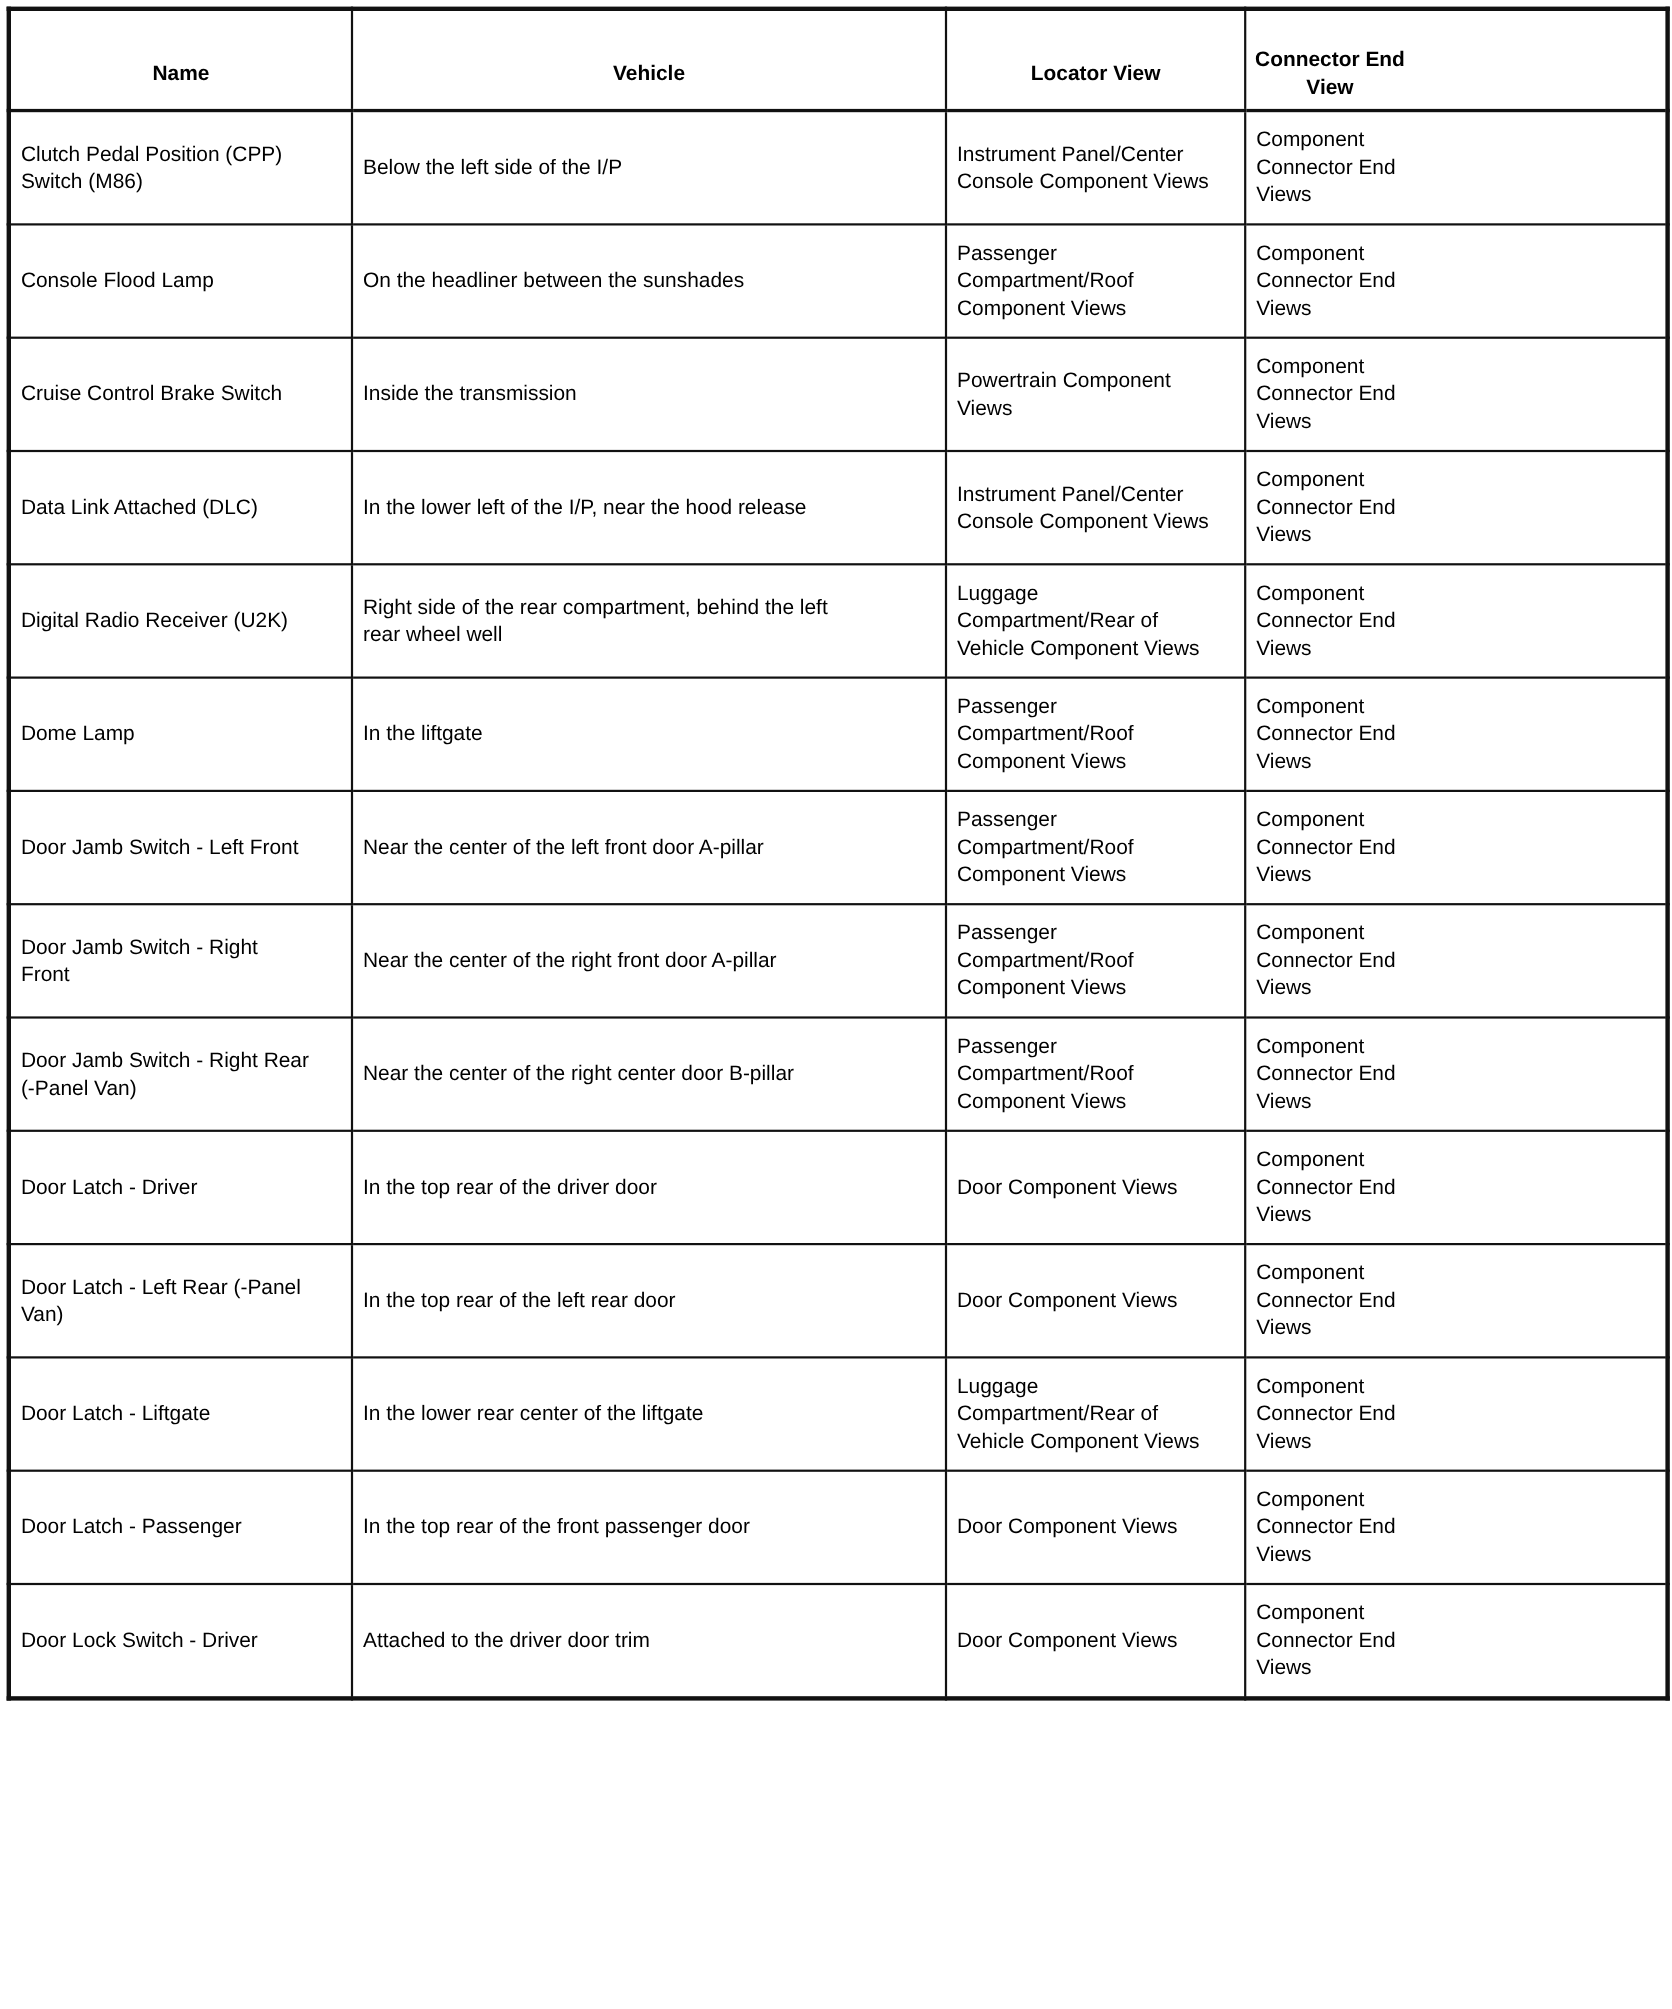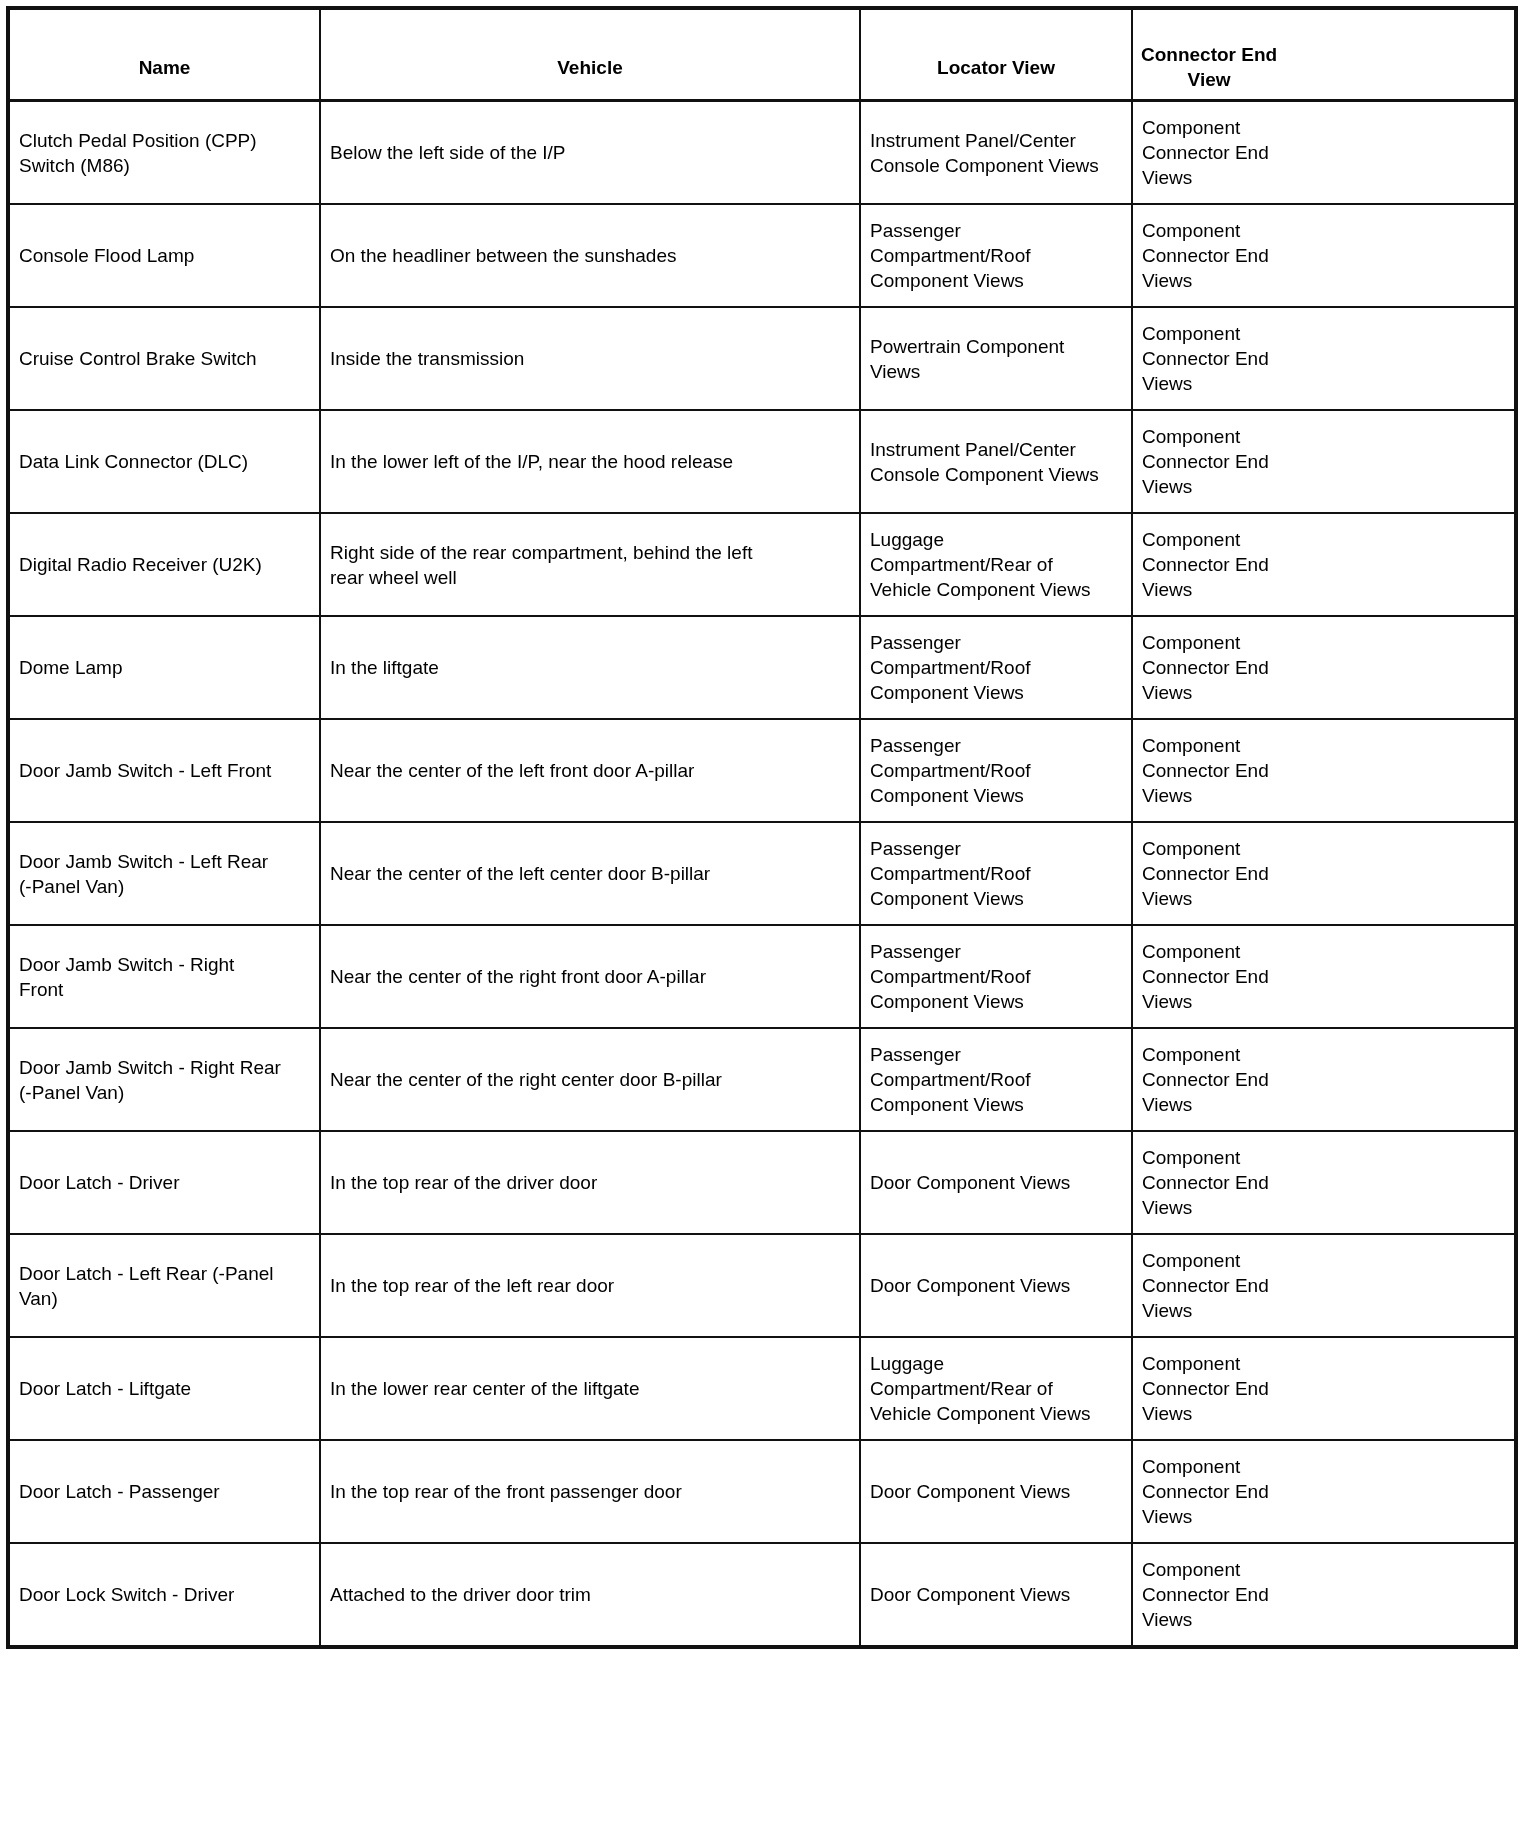--- a/index.html
+++ b/index.html
@@ -119,21 +119,21 @@
     <td class="cell-name">Cruise Control Brake Switch</td>
     <td class="cell-location">Inside the transmission</td>
     <td class="cell-locator">Powertrain Component
 Views</td>
     <td class="cell-connend">Component
 Connector End
 Views</td>
   </tr>
 
   <tr>
-    <td class="cell-name">Data Link Connector (DLC)</td>
+    <td class="cell-name">Data Link Attached (DLC)</td>
     <td class="cell-location">In the lower left of the I/P, near the hood release</td>
     <td class="cell-locator">Instrument Panel/Center
 Console Component Views</td>
     <td class="cell-connend">Component
 Connector End
 Views</td>
   </tr>
 
   <tr>
     <td class="cell-name">Digital Radio Receiver (U2K)</td>
@@ -162,31 +162,20 @@
     <td class="cell-name">Door Jamb Switch - Left Front</td>
     <td class="cell-location">Near the center of the left front door A-pillar</td>
     <td class="cell-locator">Passenger
 Compartment/Roof
 Component Views</td>
     <td class="cell-connend">Component
 Connector End
 Views</td>
   </tr>
 
-  <tr>
-    <td class="cell-name">Door Jamb Switch - Left Rear
-(-Panel Van)</td>
-    <td class="cell-location">Near the center of the left center door B-pillar</td>
-    <td class="cell-locator">Passenger
-Compartment/Roof
-Component Views</td>
-    <td class="cell-connend">Component
-Connector End
-Views</td>
-  </tr>
 
   <tr>
     <td class="cell-name">Door Jamb Switch - Right
 Front</td>
     <td class="cell-location">Near the center of the right front door A-pillar</td>
     <td class="cell-locator">Passenger
 Compartment/Roof
 Component Views</td>
     <td class="cell-connend">Component
 Connector End

